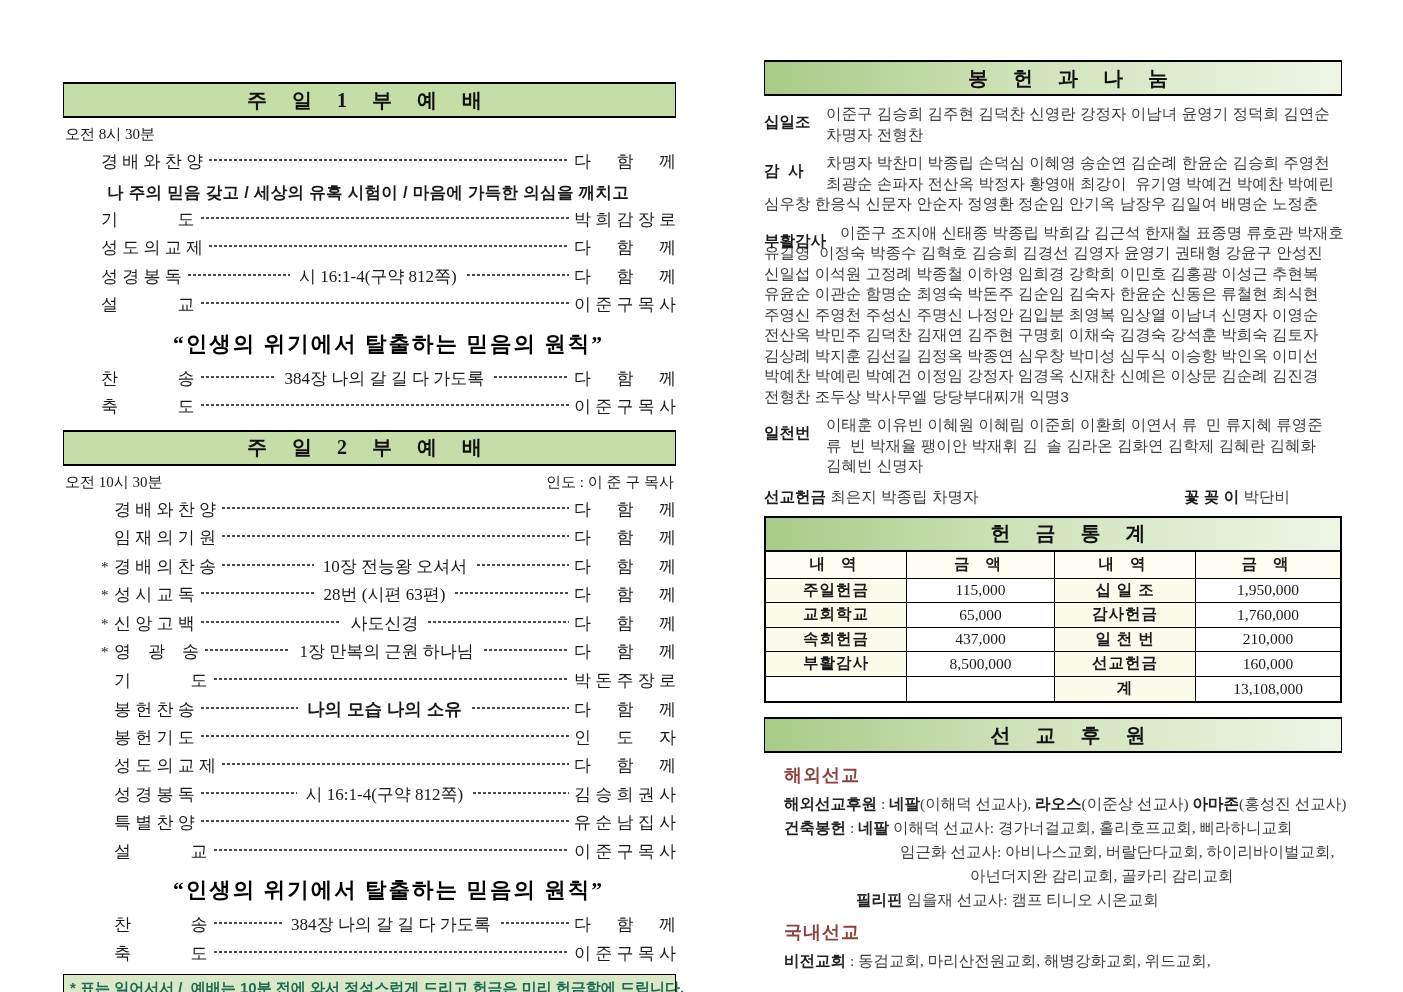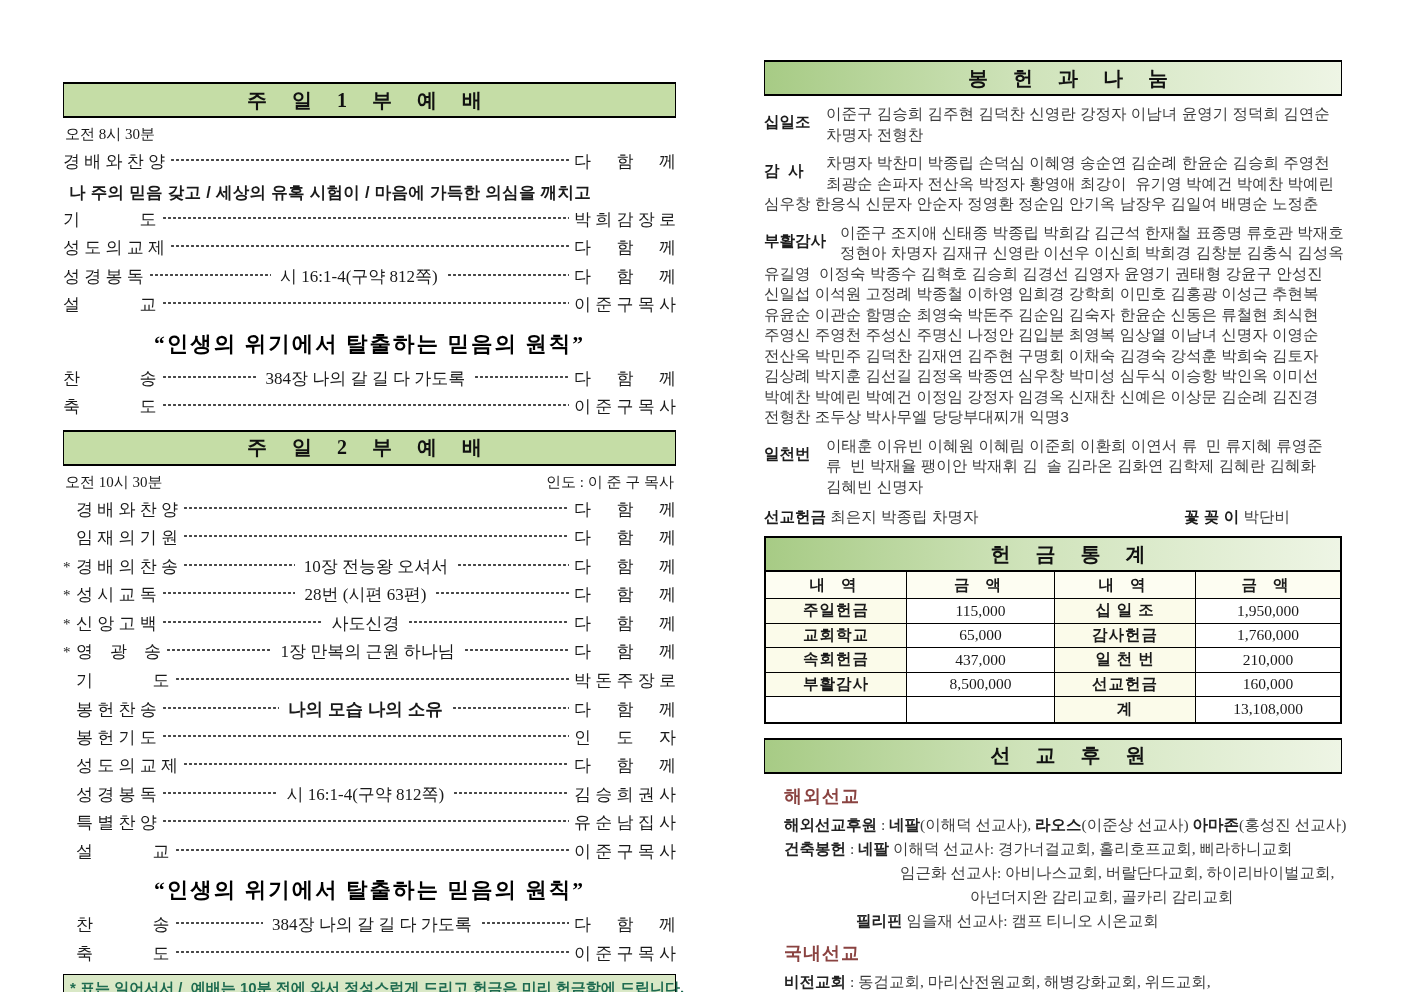--- a/index.html
+++ b/index.html
@@ -18,21 +18,21 @@
     border:1.5px solid #000; border-top-width:2px; border-bottom-width:2px;
     height:36px; display:flex; align-items:center; justify-content:center;
     font-weight:bold; font-size:20px; letter-spacing:10px; color:#111;
   }
   .bar.flat { background:#c5dda6;margin-top:22px; }
   .bar.grad { background:linear-gradient(90deg,#a7cb85 0%,#cfe3ba 45%,#eef5e5 100%);padding-left:40px; }
 
   
   .svc-time-row { display:flex; justify-content:space-between; font-size:15px; padding:7px 2px 4px 2px; }
   .svc-time, .svc-leader { white-space:pre; }
-  .svc { padding:2px 0 0 0; }
+  .svc { padding:2px 0 0 0;margin-left:38px; }
   .svc-row { display:flex; align-items:baseline; height:28.5px; font-size:17px; }
   .svc-star { width:13px; flex:0 0 13px; font-size:15px; color:#222; }
   .svc-label { white-space:pre; flex:0 0 auto; }
   .svc-mid { white-space:pre; flex:0 0 auto; padding:0 4px; }
   .svc-mid.bold { font-weight:bold; font-family:"Liberation Sans","DejaVu Sans",sans-serif; font-size:17.5px; }
   .svc-right { white-space:pre; flex:0 0 auto; text-align:right; }
   .leader {
     flex:1 1 10px; height:0.9em; margin:0 5px; min-width:14px;
     background-image:radial-gradient(circle,#444 1.1px,transparent 1.4px);
     background-size:5px 8px; background-repeat:repeat-x; background-position:0 60%;
@@ -279,21 +279,20 @@
       </div>
       <div class="nblock" style="--lw: 62px;">
         <span class="nlabel">감  사</span>
         <div class="nline">차명자 박찬미 박종립 손덕심 이혜영 송순연 김순례 한윤순 김승희 주영천</div>
         <div class="nline">최광순 손파자 전산옥 박정자 황영애 최강이  유기영 박예건 박예찬 박예린</div>
         <div class="nline flush">심우창 한응식 신문자 안순자 정영환 정순임 안기옥 남장우 김일여 배명순 노정춘</div>
       </div>
       <div class="nblock" style="--lw: 76px;">
         <span class="nlabel">부활감사</span>
         <div class="nline">이준구 조지애 신태종 박종립 박희감 김근석 한재철 표종명 류호관 박재호</div>
-        <div class="nline">정현아 차명자 김재규 신영란 이선우 이신희 박희경 김창분 김충식 김성옥</div>
         <div class="nline flush">유길영  이정숙 박종수 김혁호 김승희 김경선 김영자 윤영기 권태형 강윤구 안성진</div>
         <div class="nline flush">신일섭 이석원 고정례 박종철 이하영 임희경 강학희 이민호 김홍광 이성근 추현복</div>
         <div class="nline flush">유윤순 이관순 함명순 최영숙 박돈주 김순임 김숙자 한윤순 신동은 류철현 최식현</div>
         <div class="nline flush">주영신 주영천 주성신 주명신 나정안 김입분 최영복 임상열 이남녀 신명자 이영순</div>
         <div class="nline flush">전산옥 박민주 김덕찬 김재연 김주현 구명회 이채숙 김경숙 강석훈 박희숙 김토자</div>
         <div class="nline flush">김상례 박지훈 김선길 김정옥 박종연 심우창 박미성 심두식 이승항 박인옥 이미선</div>
         <div class="nline flush">박예찬 박예린 박예건 이정임 강정자 임경옥 신재찬 신예은 이상문 김순례 김진경</div>
         <div class="nline flush">전형찬 조두상 박사무엘 당당부대찌개 익명3</div>
       </div>
       <div class="nblock" style="--lw: 62px;">

